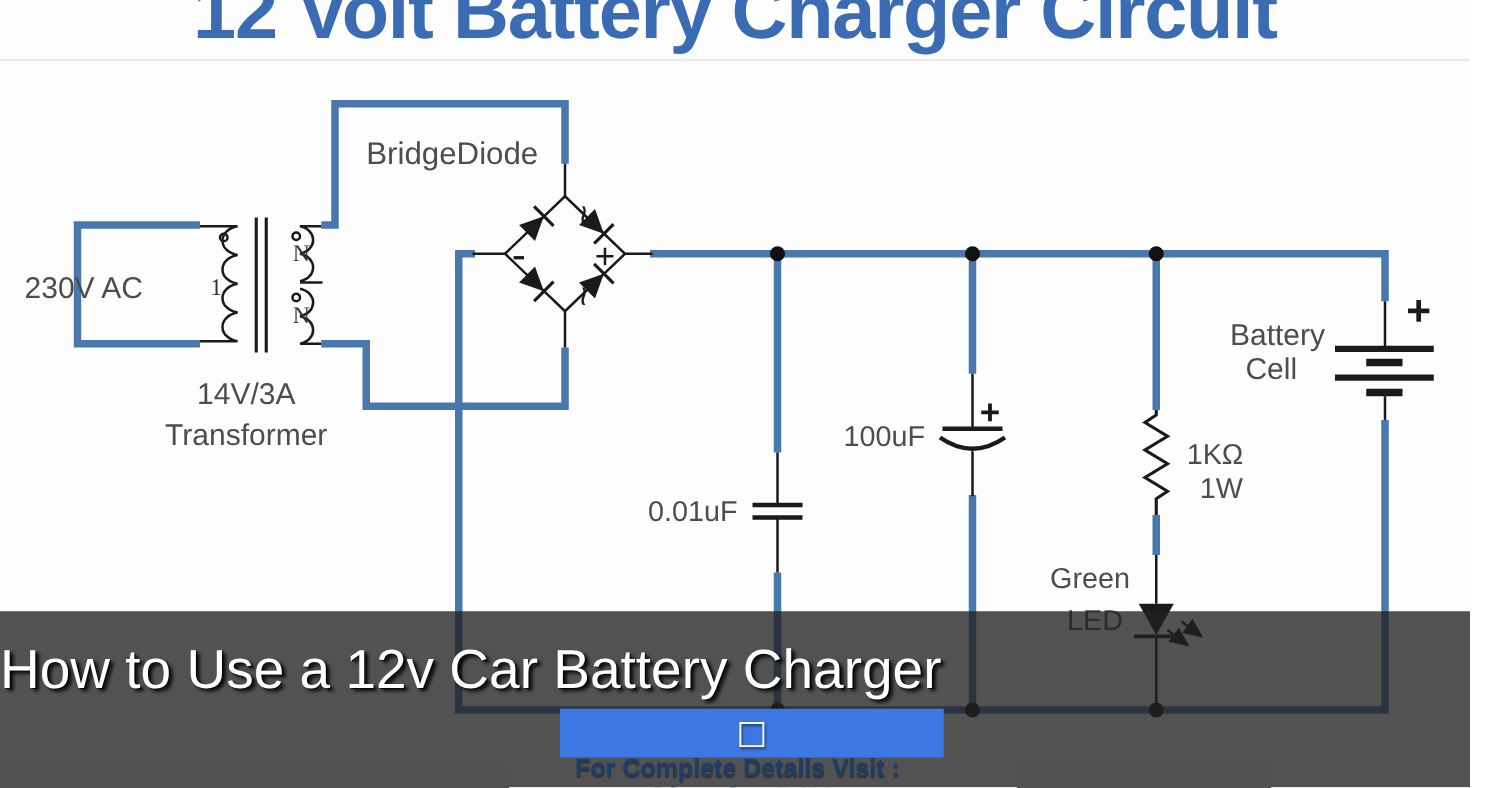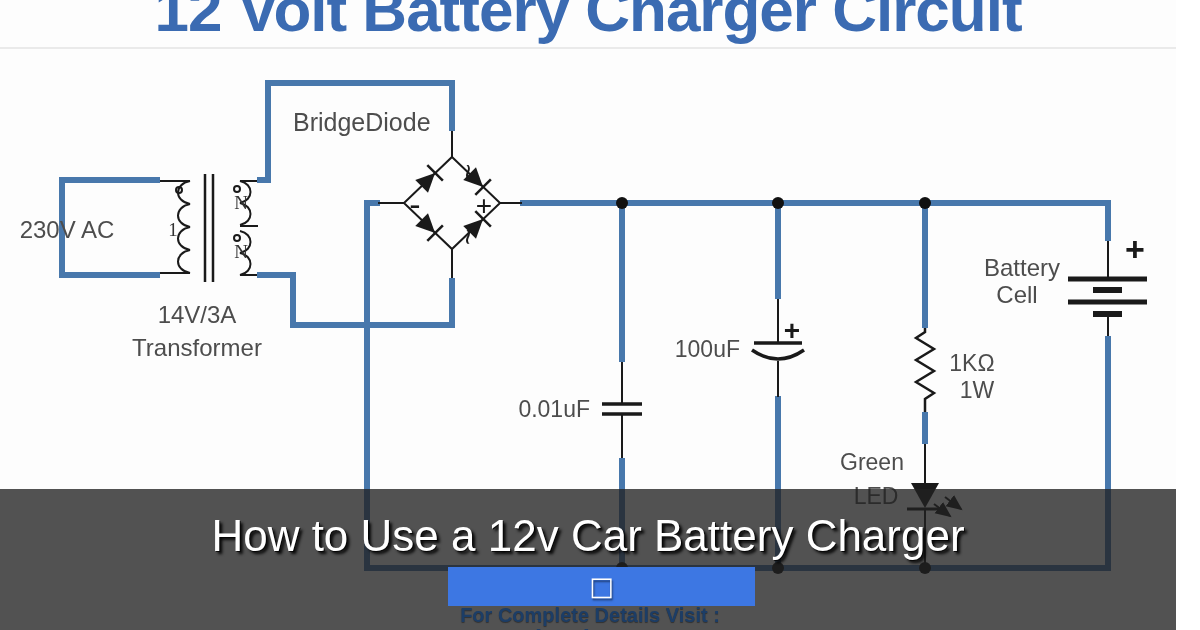--- a/index.html
+++ b/index.html
@@ -19,21 +19,21 @@
   
   #circuit-svg{position:absolute;top:0;left:0;}
   .comp-label{fill:#4D4D4D;font-family:"Liberation Sans",sans-serif;}
   .marking{fill:#333;font-family:"Liberation Serif",serif;}
   
   #bottom-overlay{
     position:absolute;left:0;top:489px;width:1200px;height:141px;
     background:rgba(33,33,33,0.78);
   }
   #video-headline{
-    position:absolute;top:511px;left:0;width:100%;text-align:center;
+    position:absolute;top:511px;left:0;width:100%;
     font-size:44px;color:#FFFFFF;white-space:nowrap;
     text-shadow:3px 3px 3px rgba(0,0,0,0.9),1px 1px 0 rgba(0,0,0,0.75);
   }
   #info-badge{
     position:absolute;left:448px;top:567px;width:307px;height:39px;
     background:#3D77E3;display:flex;align-items:center;justify-content:center;
     gap:9px;color:#fff;font-size:25px;white-space:nowrap;
     text-shadow:1px 2px 2px rgba(0,0,0,0.55);
   }
   #badge-glyph{font-family:"DejaVu Sans",sans-serif;font-size:26px;line-height:1;transform:translateY(-1px);}

